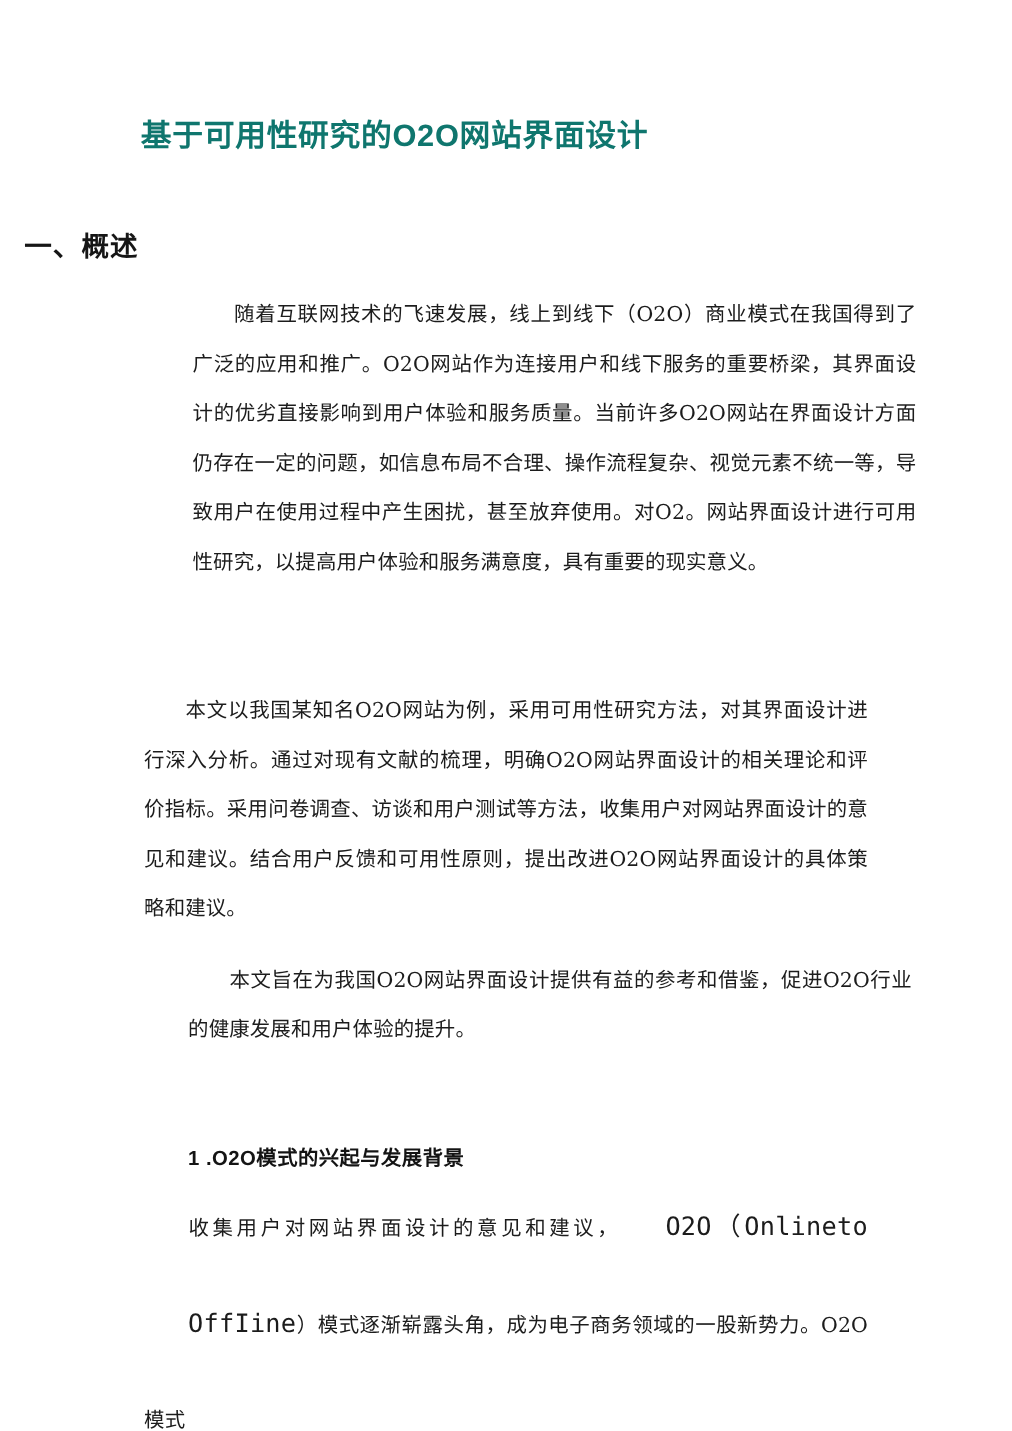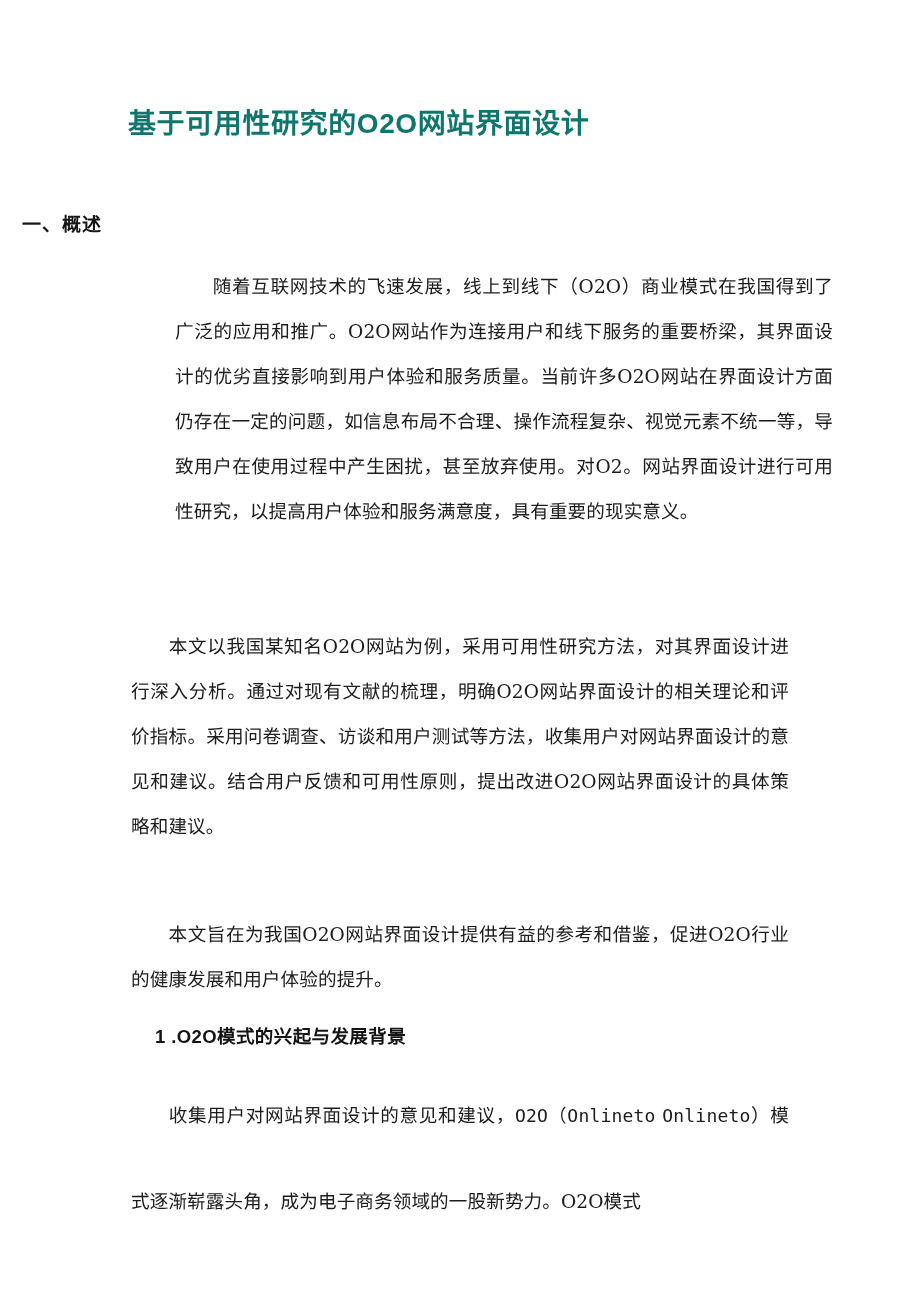--- a/index.html
+++ b/index.html
@@ -51,31 +51,31 @@
   }
 
   
   .section-heading {
     margin: 0;
     padding: 0;
     position: absolute;
     left: 22px;
     top: 209px;
     font-family: "Liberation Sans", "DejaVu Sans", sans-serif;
-    font-size: 19px;
+    font-size: 25px;
     font-weight: 700;
     line-height: 32px;
     letter-spacing: 1px;
     color: #161616;
     white-space: nowrap;
   }
 
   
   .sub-heading {
-    margin: 0;
+    margin: 16px;
     padding: 0;
     position: absolute;
     left: 24px;
     top: 1022px;
     font-family: "Liberation Sans", "DejaVu Sans", sans-serif;
     font-size: 18.5px;
     font-weight: 700;
     line-height: 30px;
     letter-spacing: 0.4px;
     color: #141414;
@@ -97,27 +97,28 @@
     letter-spacing: 0.1px;
   }
 
   .para .indent {
     display: inline-block;
     width: 2em;
   }
 
   .p1 { top: 264px; margin-left: 44px; }
   .p2 { top: 624px; }
-  .p3 { top: 912px; }
+  .p3 { top: 869px; margin-left: 40px; }
   .p4 { top: 1073px; line-height: 86px; }
 
   .p4 .mono {
     font-family: "DejaVu Sans Mono", "Liberation Mono", monospace;
-    font-size: 18px;
+    font-size: 23px;
     letter-spacing: 0.2px;
+    margin-left: 40px;
   }
 </style>
 </head>
 <body>
 
 <div class="page">
 
   <h1 class="doc-title">基于可用性研究的O2O网站界面设计</h1>
 
   <h2 class="section-heading">一、概述</h2>
@@ -125,16 +126,16 @@
   <div class="content">
 
     <p class="para p1"><span class="indent"></span><span>随着互联网技术的飞速发展，线上到线下（O2O）商业模式在我国得到了广泛的应用和推广。O2O网站作为连接用户和线下服务的重要桥梁，其界面设计的优劣直接影响到用户体验和服务质量。当前许多O2O网站在界面设计方面仍存在一定的问题，如信息布局不合理、操作流程复杂、视觉元素不统一等，导致用户在使用过程中产生困扰，甚至放弃使用。对O2。网站界面设计进行可用性研究，以提高用户体验和服务满意度，具有重要的现实意义。</span></p>
 
     <p class="para p2"><span class="indent"></span><span>本文以我国某知名O2O网站为例，采用可用性研究方法，对其界面设计进行深入分析。通过对现有文献的梳理，明确O2O网站界面设计的相关理论和评价指标。采用问卷调查、访谈和用户测试等方法，收集用户对网站界面设计的意见和建议。结合用户反馈和可用性原则，提出改进O2O网站界面设计的具体策略和建议。</span></p>
 
     <p class="para p3"><span class="indent"></span><span>本文旨在为我国O2O网站界面设计提供有益的参考和借鉴，促进O2O行业的健康发展和用户体验的提升。</span></p>
 
     <h3 class="sub-heading">1 .O2O模式的兴起与发展背景</h3>
 
-    <p class="para p4"><span class="indent"></span><span>收集用户对网站界面设计的意见和建议，</span><span class="mono">O2O（Onlineto</span> <span class="mono">Onlineto</span><span>）模式逐渐崭露头角，成为电子商务领域的一股新势力。O2O模式</span></p>
+    <p class="para p4"><span class="indent"></span><span>收集用户对网站界面设计的意见和建议，</span><span class="mono">O2O（Onlineto</span> <span class="mono">OffIine</span><span>）模式逐渐崭露头角，成为电子商务领域的一股新势力。O2O模式</span></p>
 
   </div>
 </div>
 
 </body></html>

